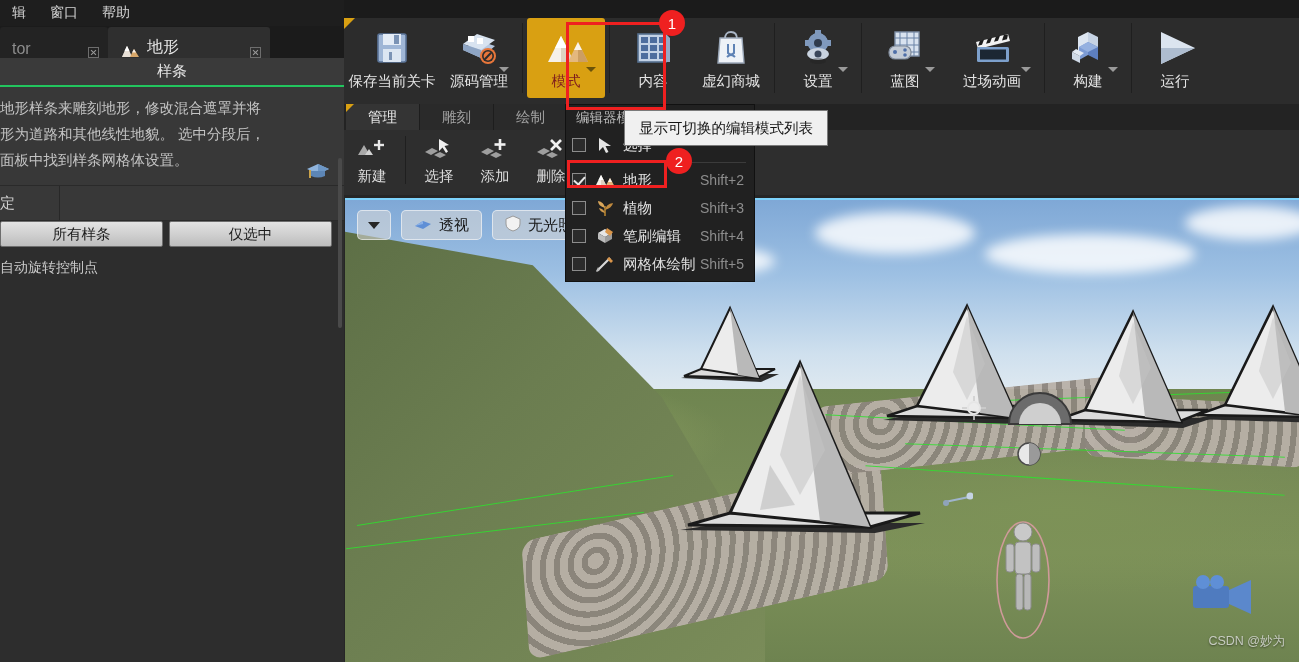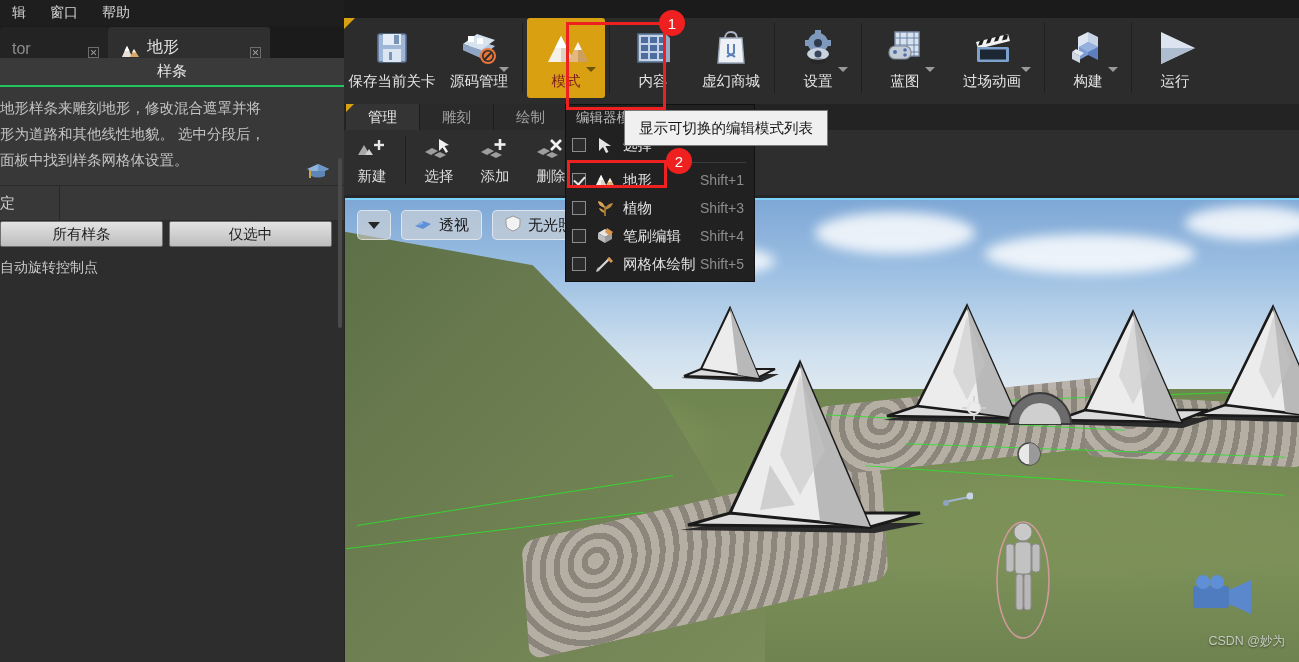--- a/index.html
+++ b/index.html
@@ -790,21 +790,21 @@
       <span class="menu-ico">
         <svg viewBox="0 0 22 18" width="22" height="18">
           <polygon points="1,16 7,4 13,16" fill="#f4efe6"></polygon>
           <polygon points="7,4 13,16 7,16" fill="#ddd1bf"></polygon>
           <polygon points="7,4 9.5,9 4.5,9" fill="#ffffff"></polygon>
           <polygon points="11,16 16,7 21,16" fill="#e2b57c"></polygon>
           <polygon points="16,7 18,11 14,11" fill="#faf4ea"></polygon>
         </svg>
       </span>
       <span class="menu-label">地形</span>
-      <span class="menu-shortcut">Shift+1</span>
+      <span class="menu-shortcut">Shift+2</span>
     </div>
 
     <div class="menu-row">
       <span class="menu-chk"></span>
       <span class="menu-ico">
         <svg viewBox="0 0 22 18" width="22" height="18">
           <path d="M11 17 L11 7" stroke="#b5832f" stroke-width="1.6" fill="none"></path>
           <path d="M11 9 Q4 7 4 2 Q10 3 11 9 Z" fill="#d9a65a"></path>
           <path d="M11 11 Q18 9 19 4 Q12 5 11 11 Z" fill="#c08a3e"></path>
           <path d="M11 14 Q6 13 5 9 Q10 10 11 14 Z" fill="#cf9a4e"></path>

